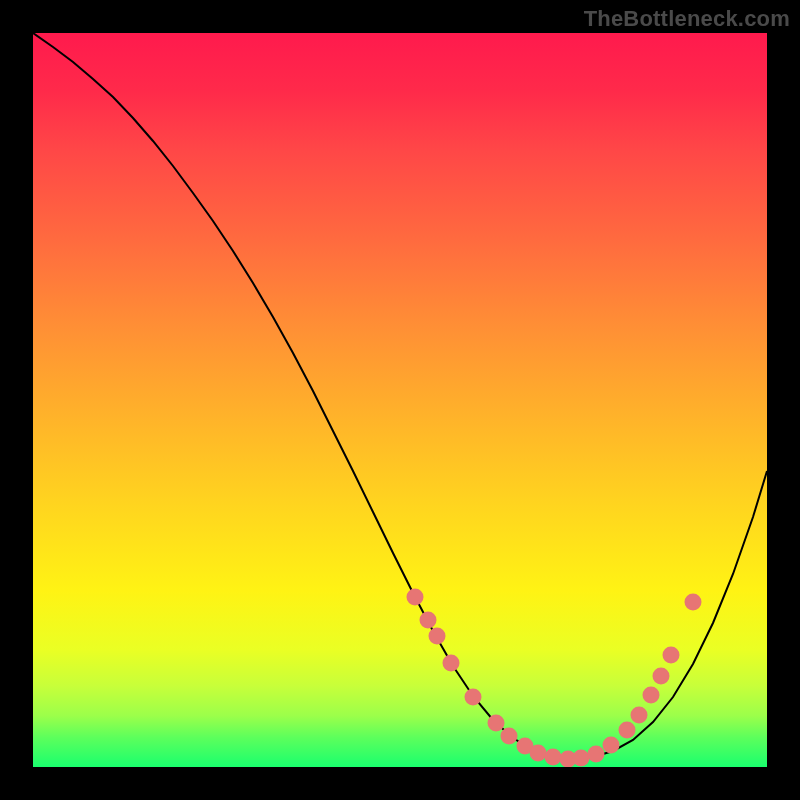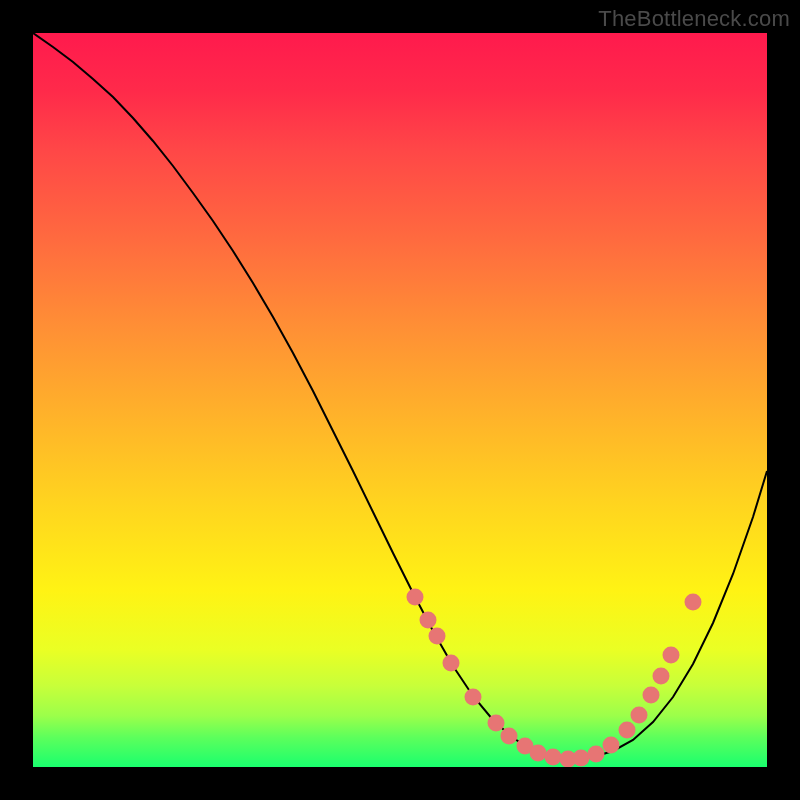--- a/index.html
+++ b/index.html
@@ -32,21 +32,21 @@
       #5cff5c 96%,
       #1aff6e 100%
     );
   }
   .watermark {
     position: absolute;
     top: 6px;
     right: 10px;
     color: #4a4a4a;
     font-size: 22px;
-    font-weight: 400;
+    font-weight: 700;
     letter-spacing: 0.2px;
     z-index: 30;
   }
   svg.plot {
     position: absolute;
     left: 0;
     top: 0;
     width: 734px;
     height: 734px;
     z-index: 20;

